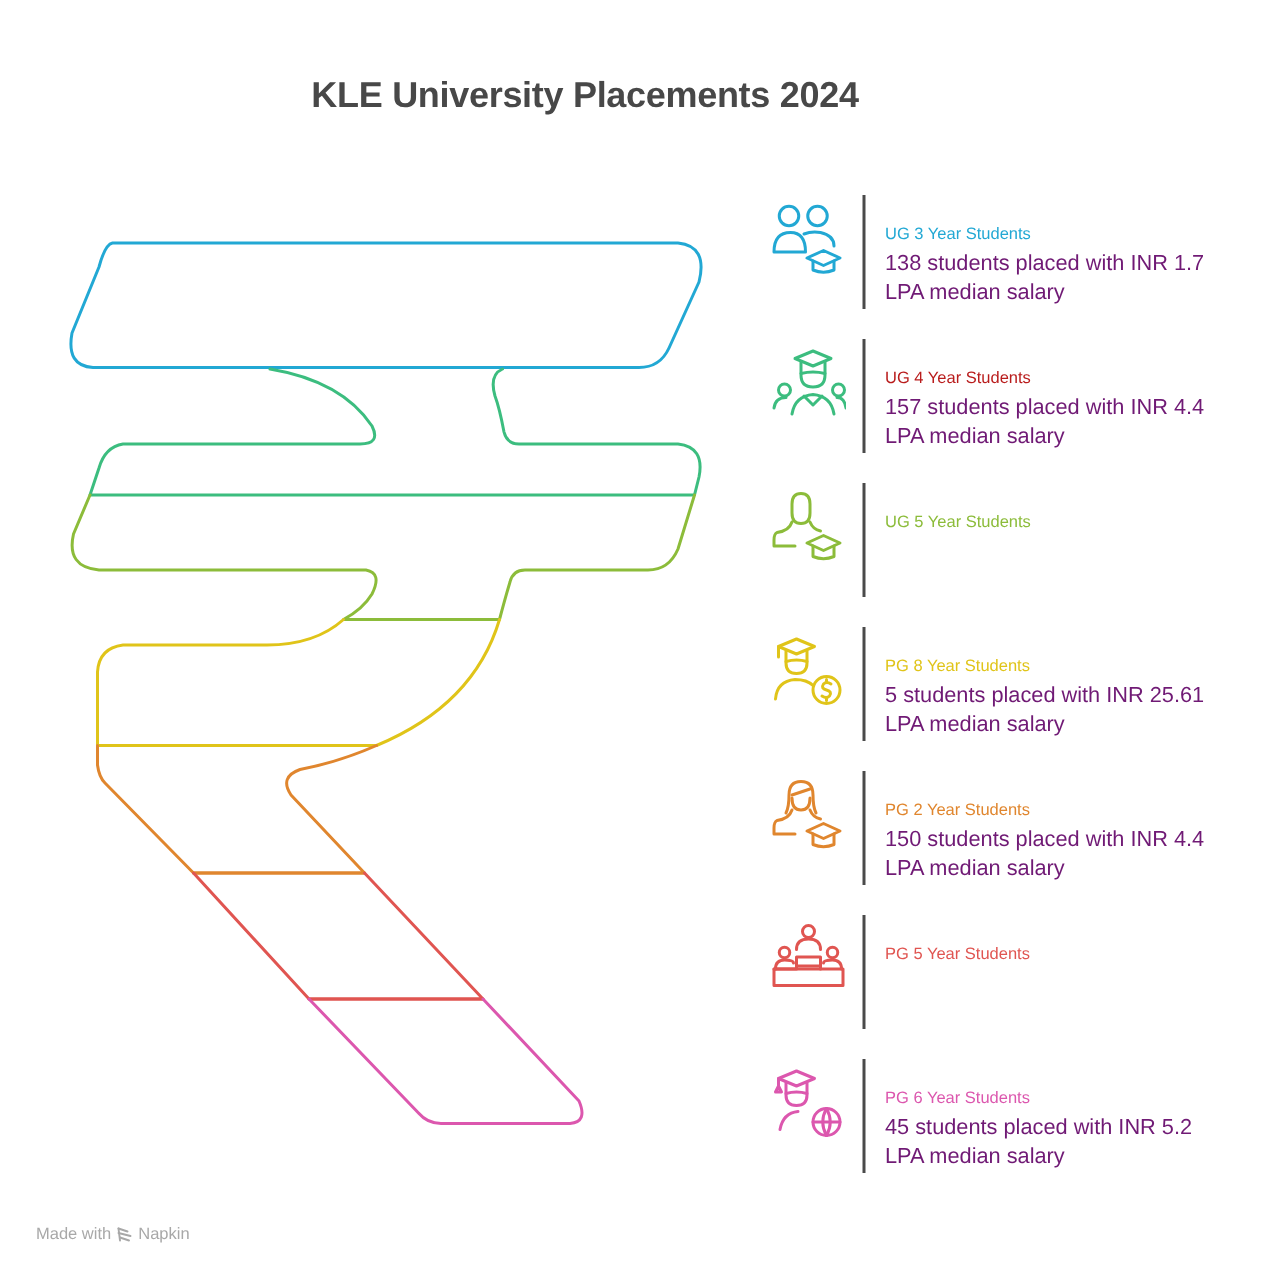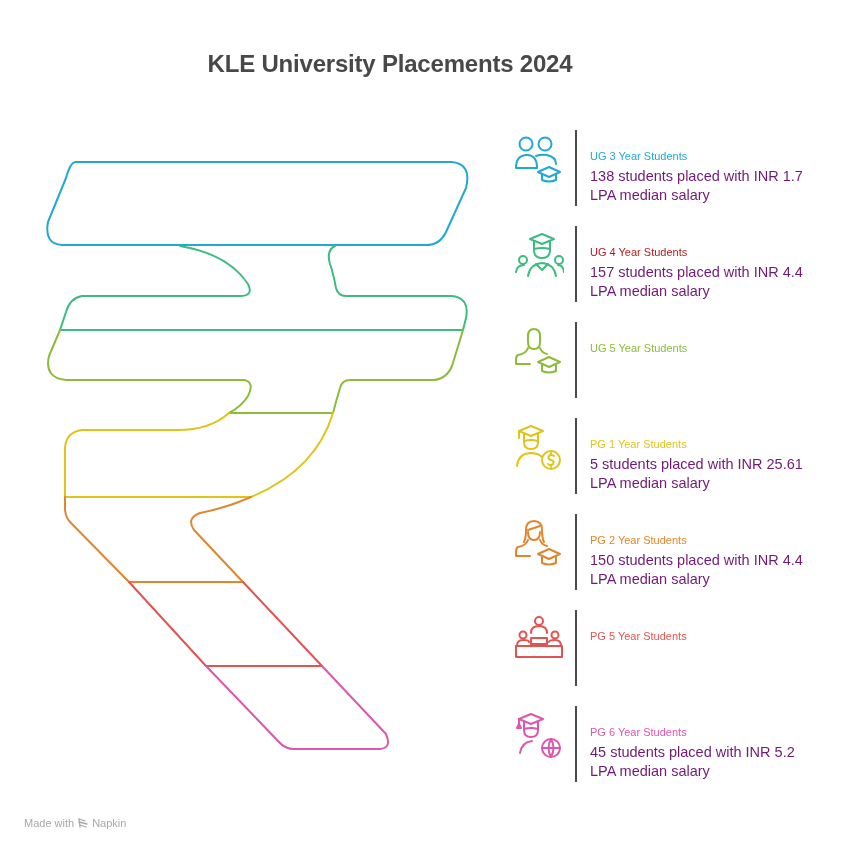--- a/index.html
+++ b/index.html
@@ -87,21 +87,21 @@
       <path d="M5,9 L5,16"></path>
     <path d="M10,12 L10,20 Q10,27 17,27 Q24,27 24,20 L24,12"></path>
       <path d="M10,19 Q17,17 24,19"></path>
     <path d="M3,44 Q4,32 16,31 Q24,31 28,35"></path>
     <circle cx="37" cy="38" r="9"></circle>
     <path d="M40,34 Q37,32 35,34 Q33,37 37,38 Q41,39 39,42 Q37,44 34,42"></path>
       <path d="M37,31 L37,33"></path>
       <path d="M37,43 L37,45"></path>
   </svg>
   <div class="bar"></div>
-  <div class="head" style="color:#e0c419">PG 1 Year Students</div>
+  <div class="head" style="color:#e0c419">PG 8 Year Students</div>
   <div class="desc">5 students placed with INR 25.61 LPA median salary</div>
 </div>
 
 <div class="item" style="top:514px">
   <svg class="icon" viewBox="0 0 50 50" fill="none" stroke="#e0862e" stroke-width="2" stroke-linecap="round" stroke-linejoin="round">
     <path d="M10,24 Q12,20 12,12 Q12,3 20,3 Q28,3 28,12 Q28,20 30,24"></path>
     <path d="M14,12 Q20,10 26,8"></path>
       <path d="M14,14 Q14,22 20,22 Q26,22 26,14"></path>
     <path d="M14,22 Q12,28 4,29 Q2,30 2,34 L2,38 L16,38"></path>
     <path d="M26,22 Q28,27 33,28"></path>

